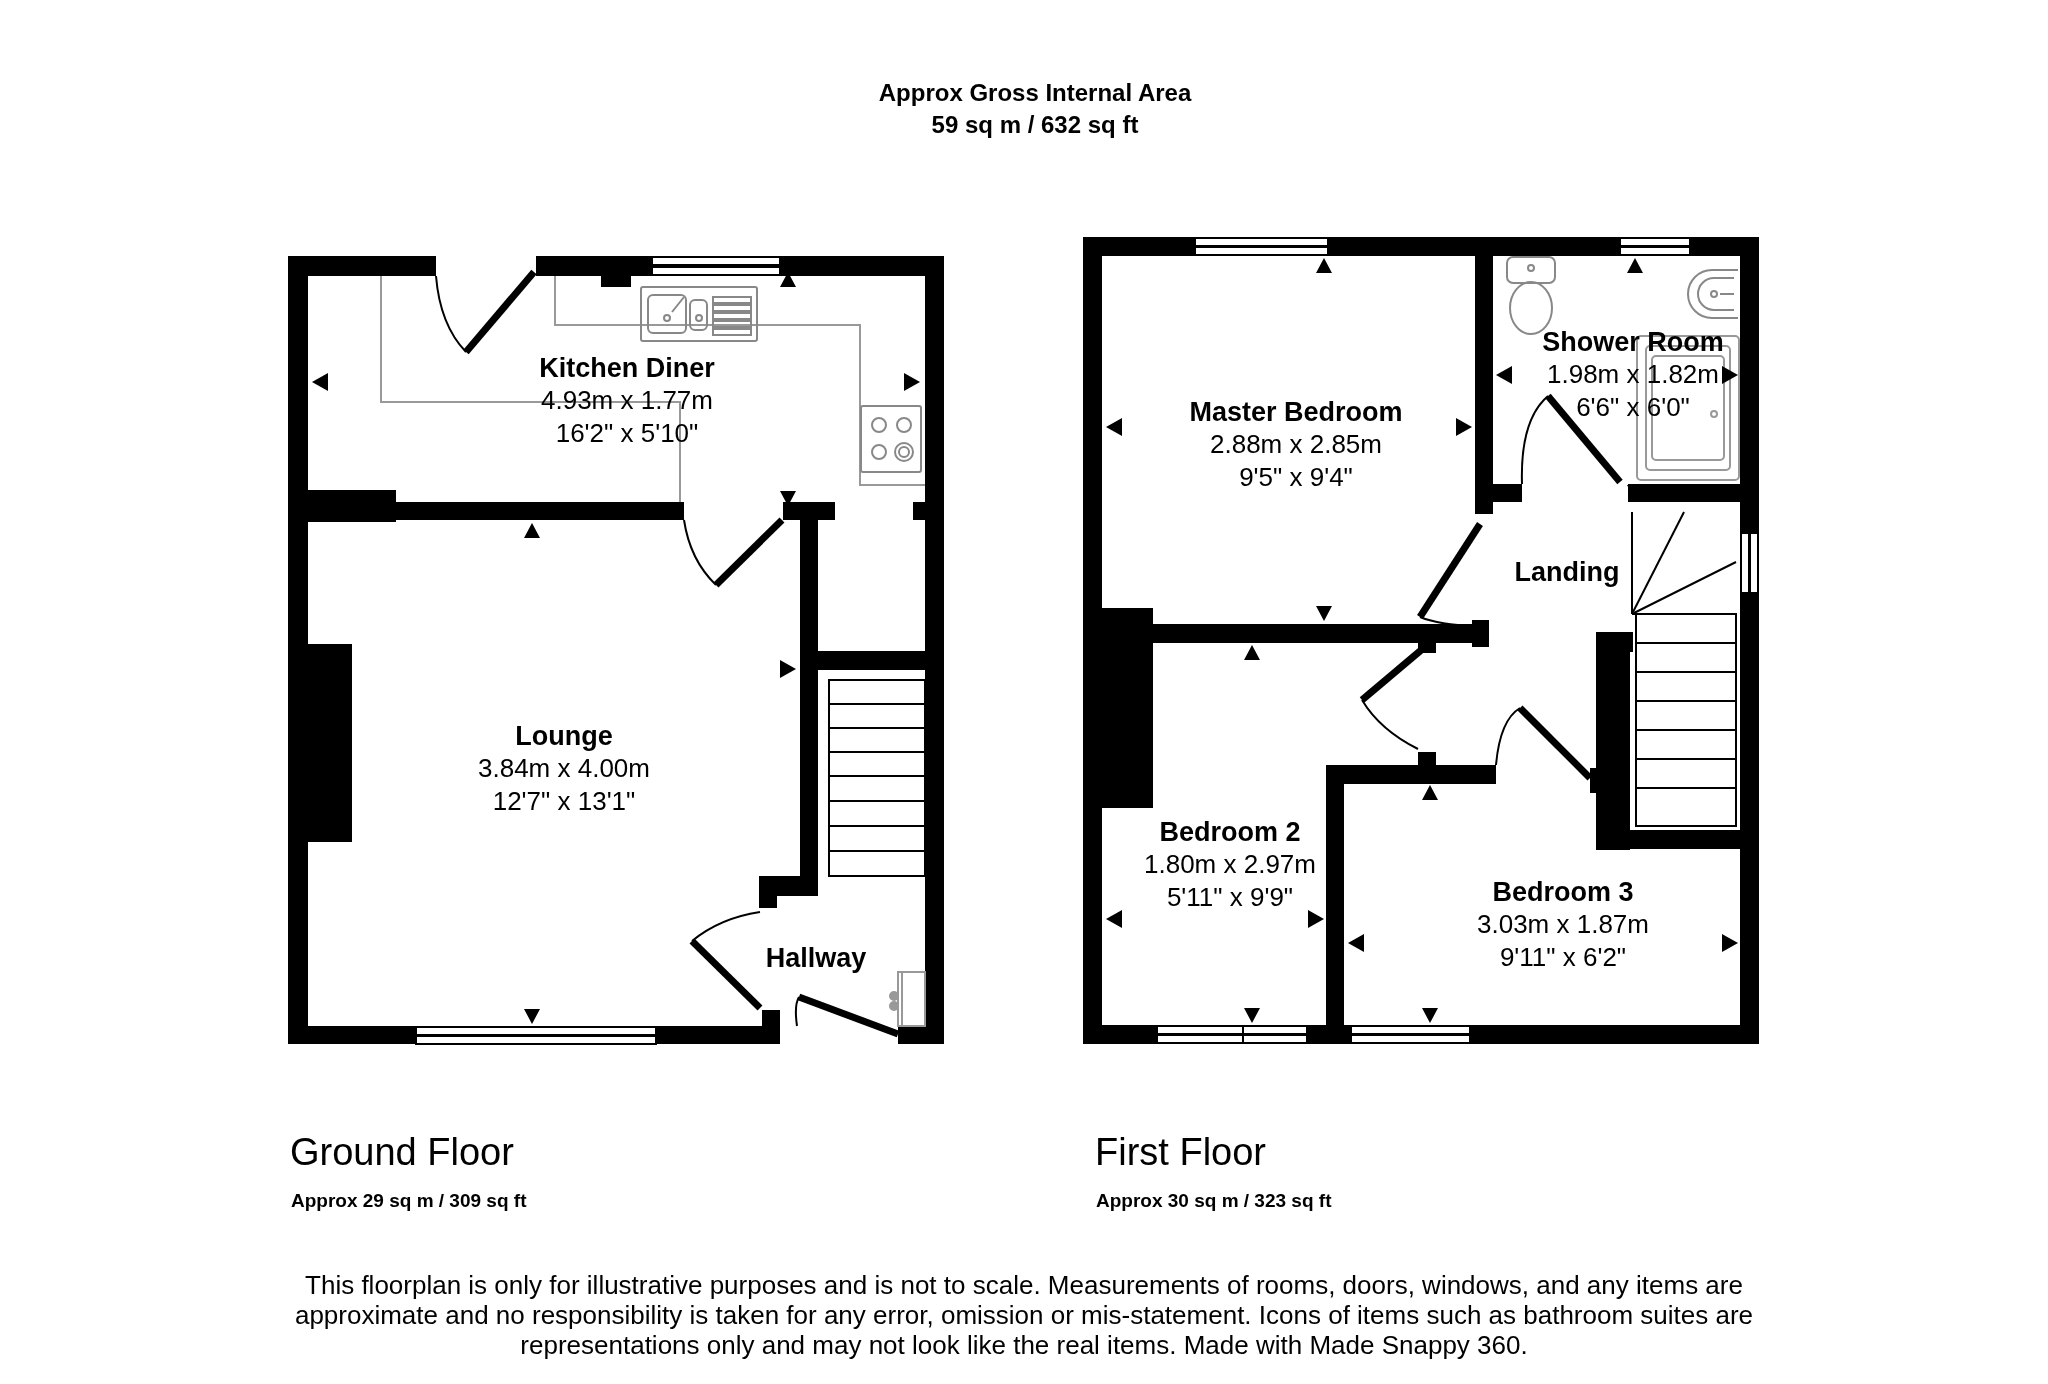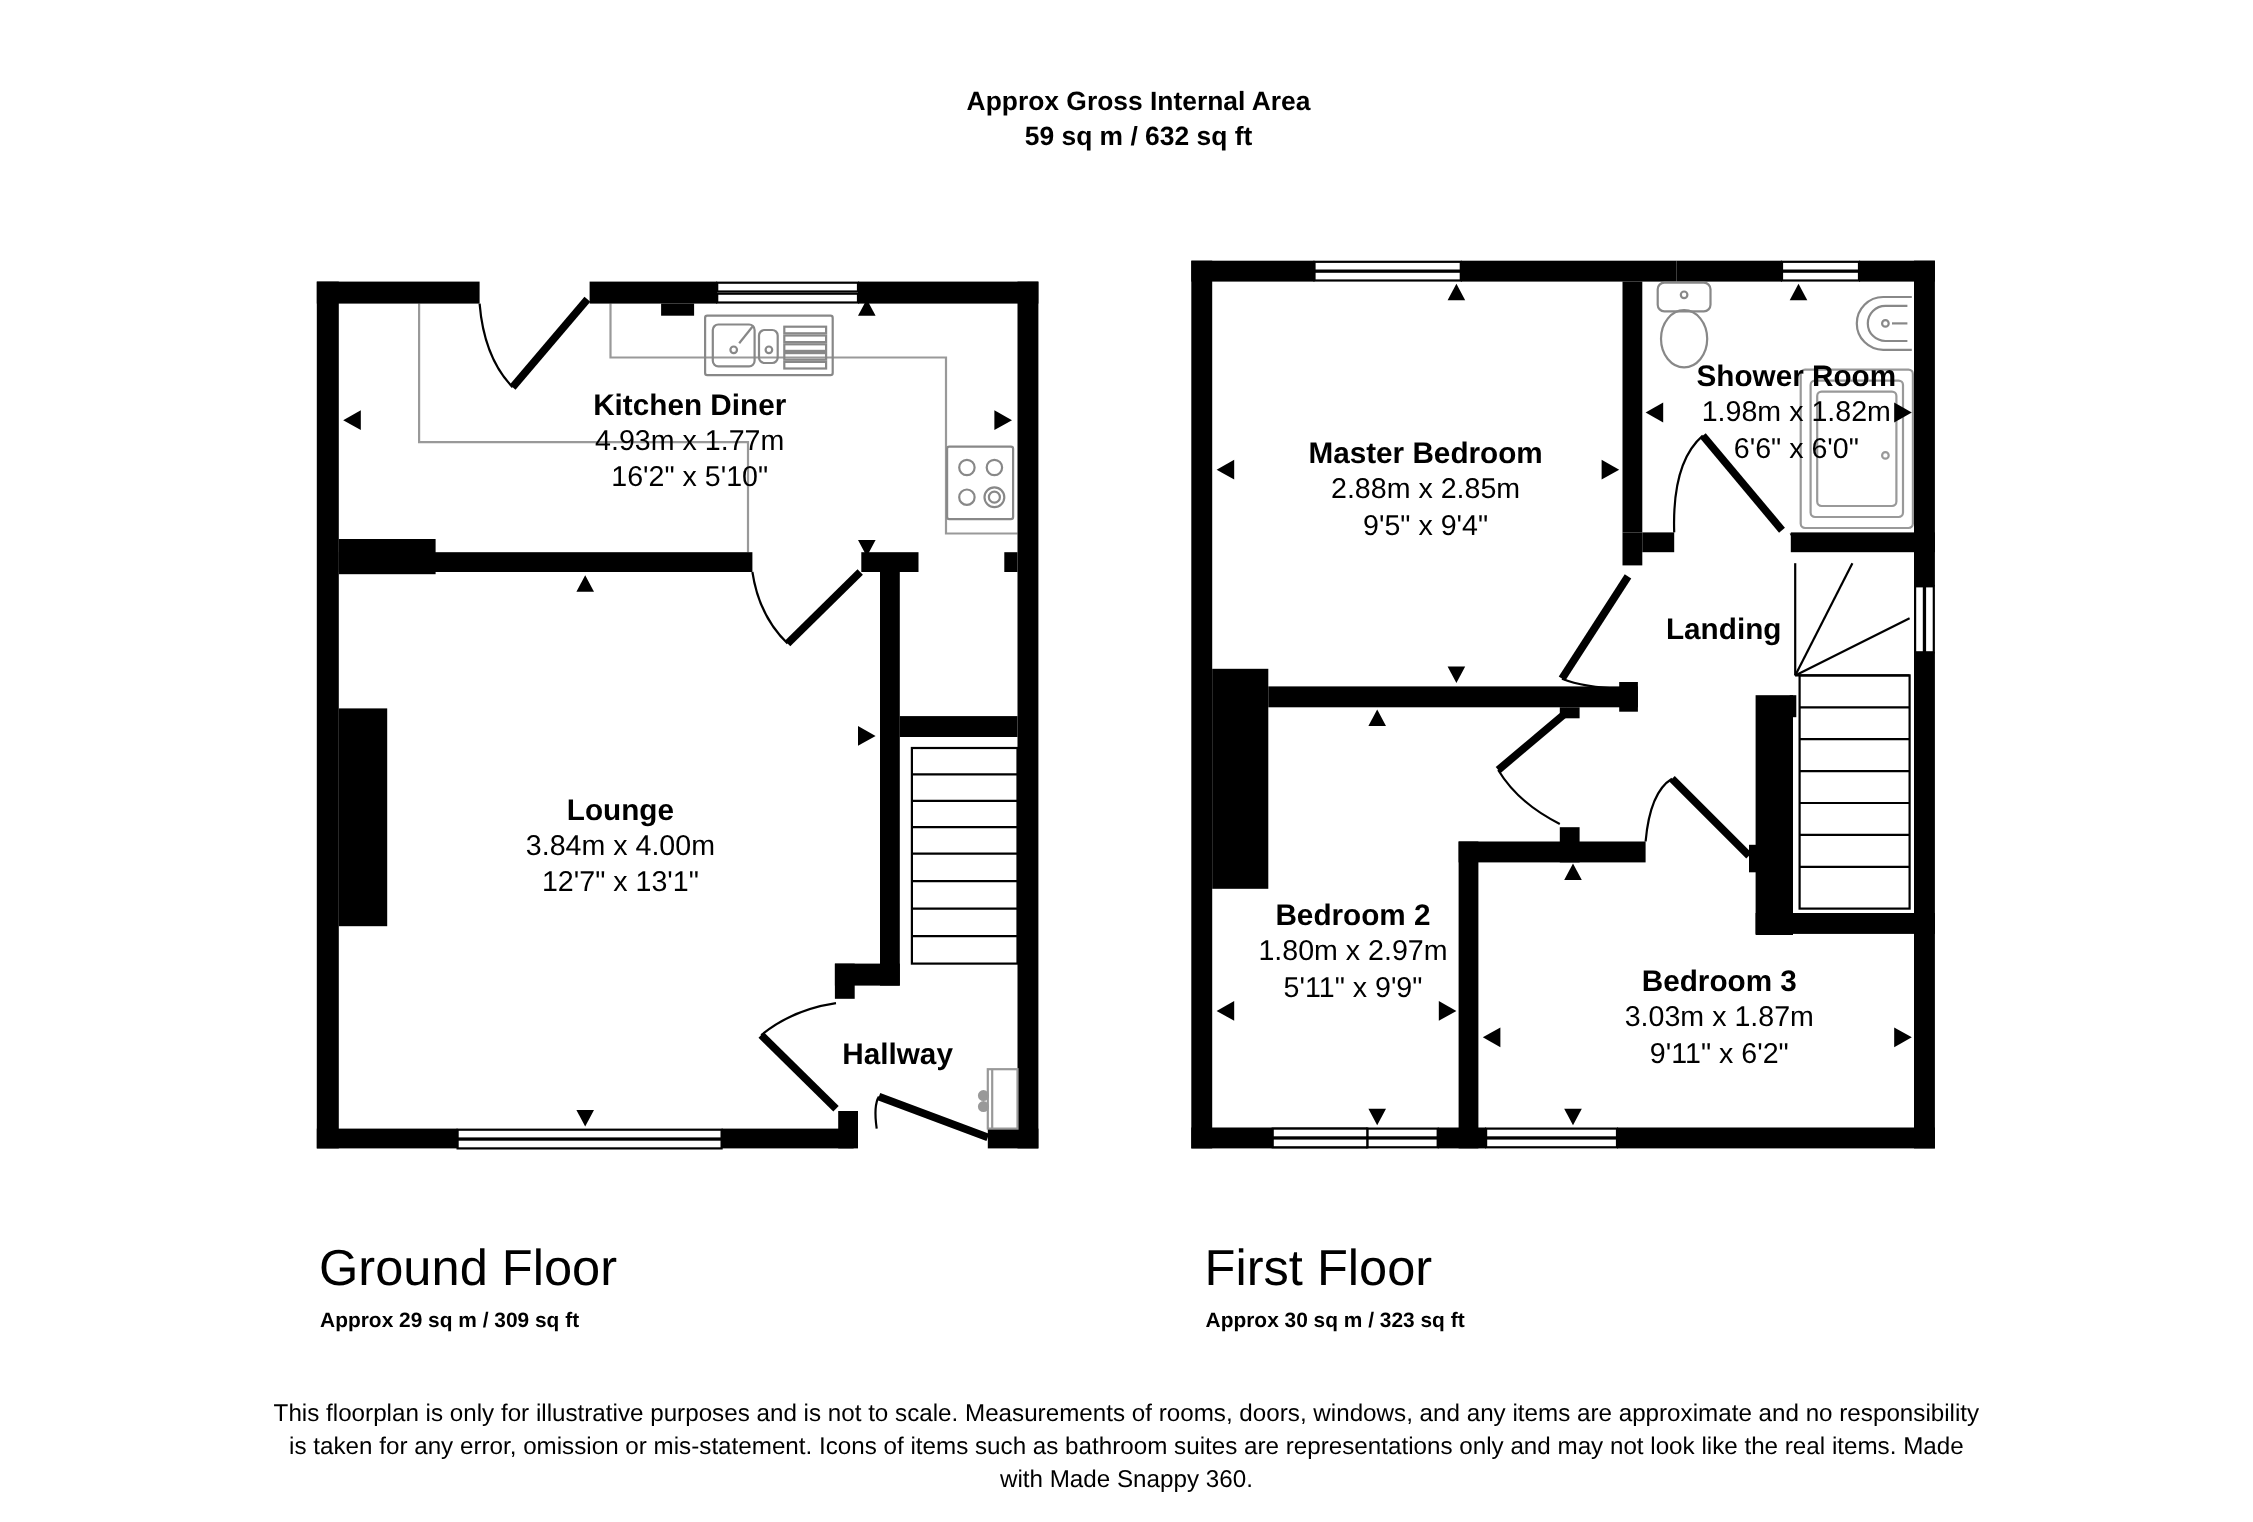--- a/index.html
+++ b/index.html
@@ -3,23 +3,23 @@
 <meta charset="utf-8">
 <style>
   html, body { margin:0; padding:0; background:#ffffff; }
   body { width:2048px; height:1384px; position:relative; overflow:hidden;
          font-family:"Liberation Sans", sans-serif; color:#000; }
   .abs { position:absolute; }
   .center { transform:translateX(-50%); text-align:center; white-space:nowrap; }
   .hdr { font-weight:bold; font-size:24px; line-height:30px; }
   .room-name { font-weight:bold; font-size:27px; line-height:32px; }
   .room-dim { font-size:26px; line-height:33px; }
-  .floor-title { font-size:46px; line-height:44px; white-space:nowrap; }
+  .floor-title { font-size:38px; line-height:44px; white-space:nowrap; }
   .floor-area { font-weight:bold; font-size:19px; line-height:30px; white-space:nowrap; }
-  .disclaimer { font-size:22px; line-height:30px; text-align:center; width:1560px; left:244px; }
+  .disclaimer { font-size:26px; line-height:30px; text-align:center; width:1560px; left:244px; }
   svg.plan { position:absolute; left:0; top:0; }
 </style>
 </head>
 <body>
 
 <div class="abs center hdr" style="left:1035px; top:78px;">Approx Gross Internal Area</div>
 <div class="abs center hdr" style="left:1035px; top:110px;">59 sq m / 632 sq ft</div>
 
 <svg class="plan" width="2048" height="1384" viewBox="0 0 2048 1384">
   <defs>

